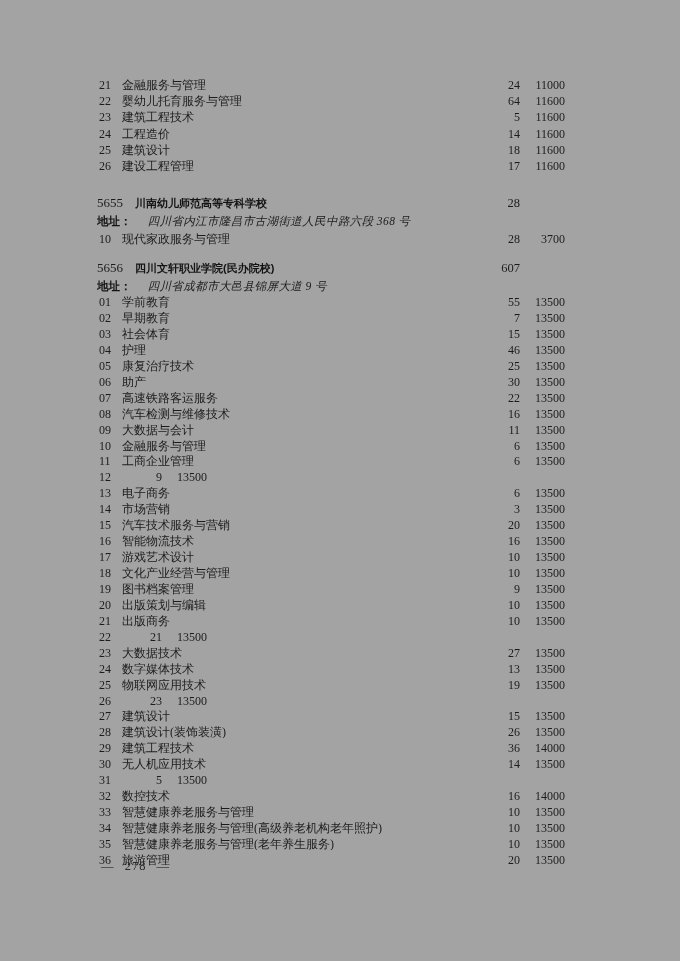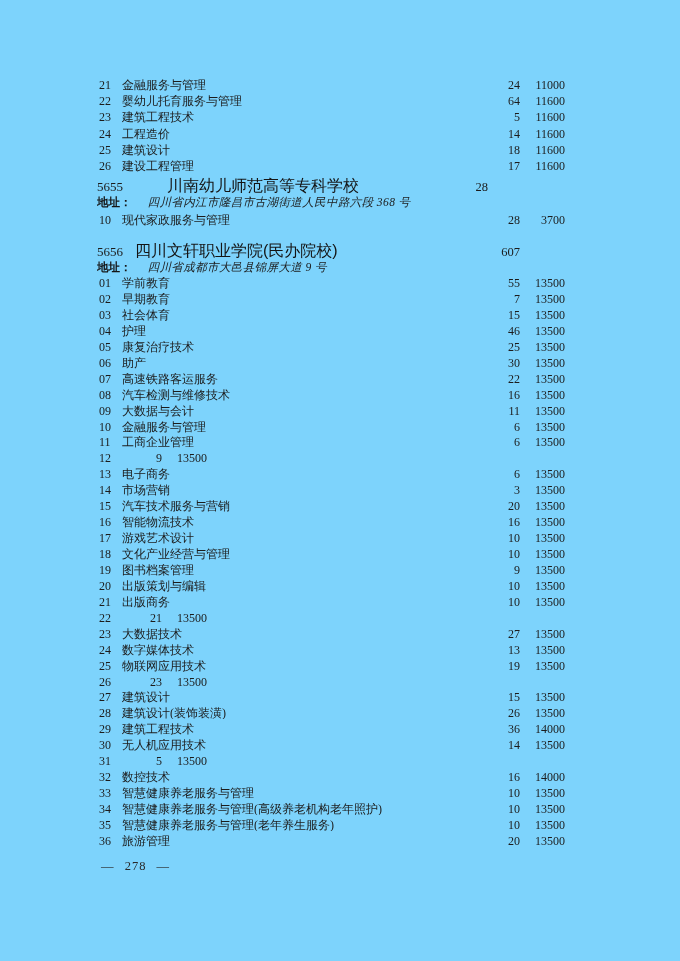--- a/index.html
+++ b/index.html
@@ -1,19 +1,19 @@
 <!DOCTYPE html>
 <html><head>
 <meta charset="utf-8">
 <style>
   html,body{margin:0;padding:0;background:#ffffff;}
   .page{
     position:relative;
     width:680px;height:961px;
-    background:#7dd3fc;
+    background:#a3a3a3;
     color:#1c1c1c;
     font-family:"Liberation Serif","DejaVu Serif",serif;
     overflow:hidden;
   }
   #content{padding-top:79px;}
   .section{display:block;}
 
   
   .row{
     display:flex;align-items:baseline;
@@ -26,27 +26,27 @@
   .name{flex:1;white-space:nowrap;overflow:hidden;}
   .count{width:40px;text-align:right;flex:none;}
   .fee{width:45px;text-align:right;flex:none;}
 
   
   .school{
     display:flex;align-items:baseline;
     margin-left:97px;margin-right:115px;
     height:19px;
   }
-  .sec-2 .school{gap:32px;}
+  .sec-2 .school{margin-top:19px;}
   .sec-3 .school{margin-top:11px;}
   .scode{width:38px;flex:none;font-size:13px;}
   .sname{
     flex:1;white-space:nowrap;overflow:hidden;
     font-family:"Liberation Sans","DejaVu Sans",sans-serif;
-    font-weight:400;font-size:16px;color:#141414;
+    font-weight:700;font-size:11px;color:#141414;
   }
   .stotal{width:40px;text-align:right;flex:none;font-size:12.5px;}
   .sfee{width:45px;flex:none;}
 
   
   .addr{
     display:flex;align-items:baseline;
     margin-left:97px;margin-right:60px;
     height:16.5px;font-size:11.5px;white-space:nowrap;overflow:hidden;gap:16px;
   }

